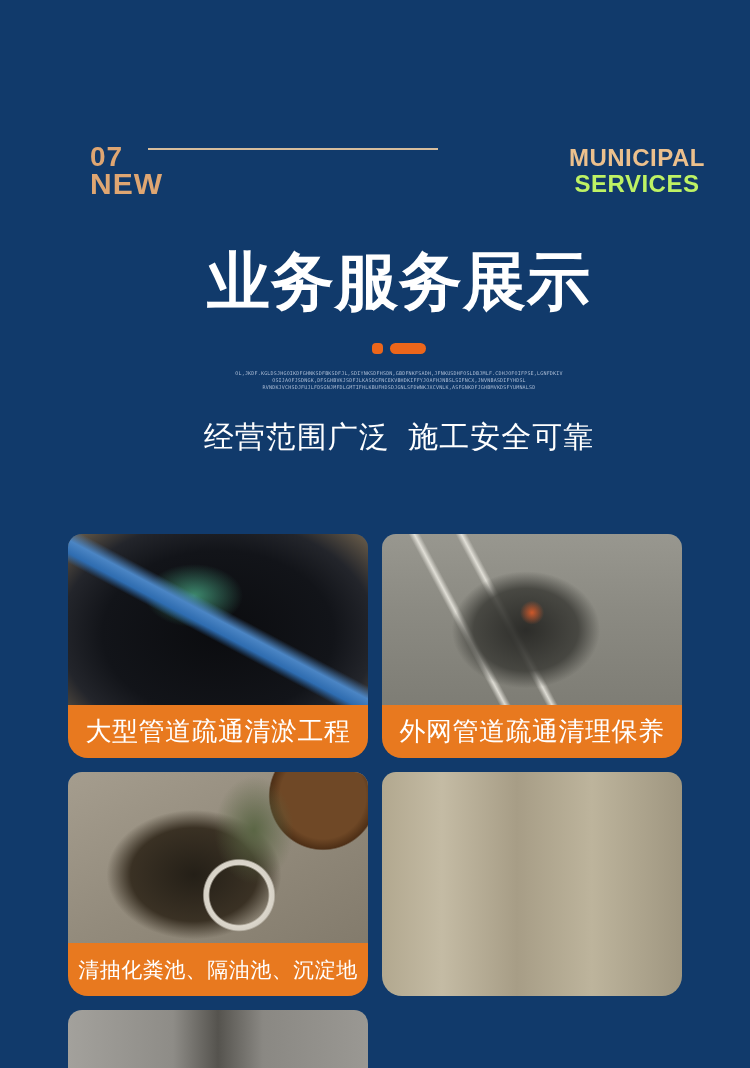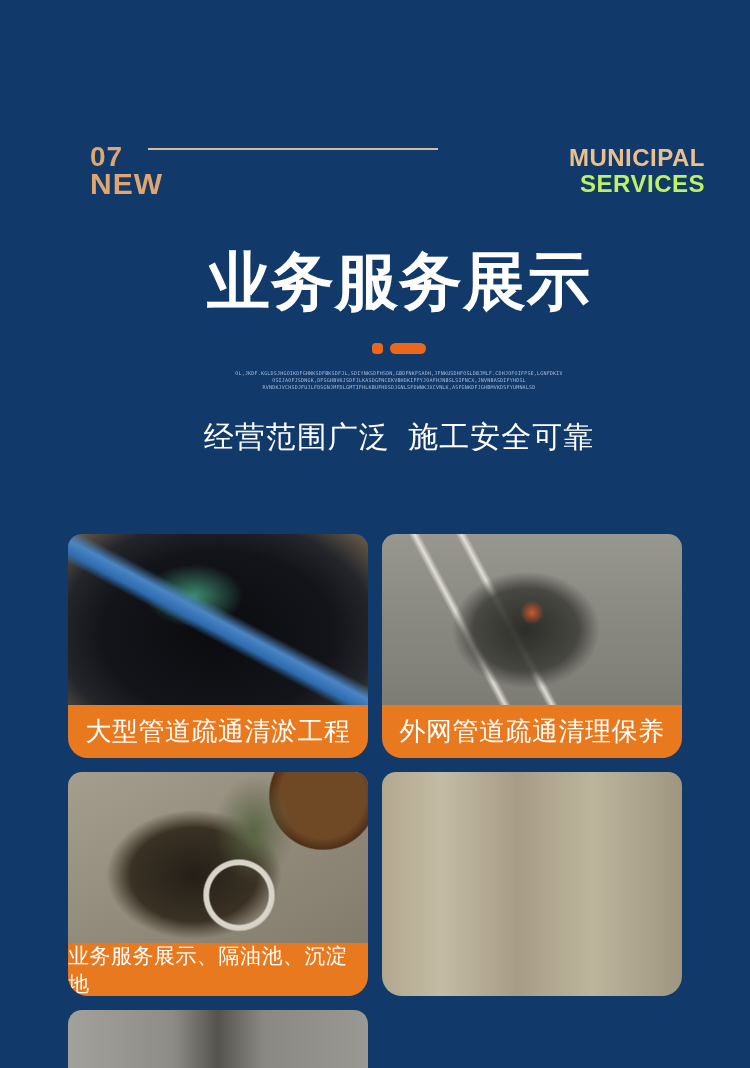--- a/index.html
+++ b/index.html
@@ -6,21 +6,21 @@
   body{
     width:750px;height:1068px;overflow:hidden;position:relative;
     background:#113A6B;
     font-family:"Liberation Sans", sans-serif;
   }
   
   .hdr-left{position:absolute;left:90px;top:143px;color:#DFA672;font-weight:800;}
   .hdr-num{font-size:28px;line-height:28px;letter-spacing:1px;}
   .hdr-new{font-size:30px;line-height:26px;letter-spacing:1px;}
   .hdr-line{position:absolute;left:148px;top:148px;width:290px;height:2px;background:#D7BD9D;}
-  .hdr-right{position:absolute;right:45px;top:145px;text-align:right;font-weight:800;letter-spacing:.5px;}
+  .hdr-right{position:absolute;right:45px;top:145px;text-align:center;font-weight:800;letter-spacing:.5px;}
   .hdr-right .l1{font-size:24px;line-height:26px;color:#ECC08D;}
   .hdr-right .l2{font-size:24px;line-height:26px;color:#bef264;}
   
   .hero-item{position:absolute;left:0;right:-48px;text-align:center;}
   .title{top:246px;font-size:63px;line-height:70px;font-weight:800;color:#FFFFFF;letter-spacing:1px;}
   .divider{top:343px;display:flex;justify-content:center;align-items:center;gap:7px;}
   .divider .dot{width:11px;height:11px;border-radius:4px;background:#EC661B;}
   .divider .dash{width:36px;height:11px;border-radius:6px;background:#EC661B;}
   .fineprint{top:370px;font-size:5px;line-height:7px;color:#A9BAD3;letter-spacing:.2px;font-family:"DejaVu Sans Mono", monospace;}
   .subtitle{top:419px;font-size:30px;line-height:36px;font-weight:500;color:#FFFFFF;white-space:pre;letter-spacing:1px;}
@@ -88,21 +88,21 @@
   <figure class="card">
     <div class="photo p1"></div>
     <figcaption class="card-label">大型管道疏通清淤工程</figcaption>
   </figure>
   <figure class="card">
     <div class="photo p3"></div>
     <figcaption class="card-label">外网管道疏通清理保养</figcaption>
   </figure>
   <figure class="card">
     <div class="photo p4"></div>
-    <figcaption class="card-label small">业务服务展示、隔油池、沉淀地</figcaption>
+    <figcaption class="card-label small">清抽化粪池、隔油池、沉淀地</figcaption>
   </figure>
   <figure class="card">
     <div class="photo p5"></div>
   </figure>
   <figure class="card">
     <div class="photo p6"></div>
   </figure>
 </section>
 
 </body></html>

